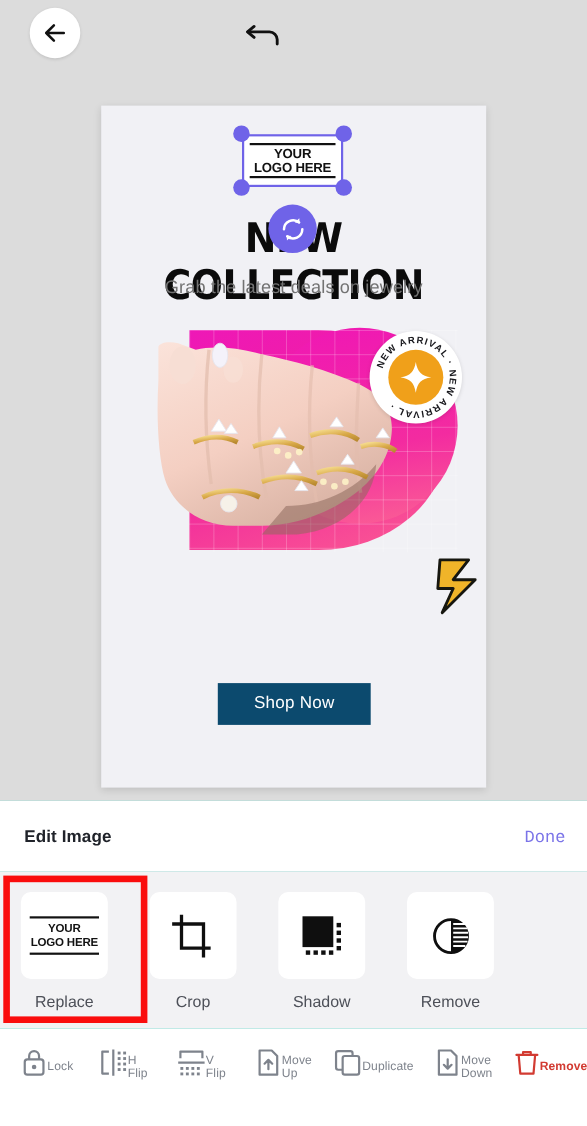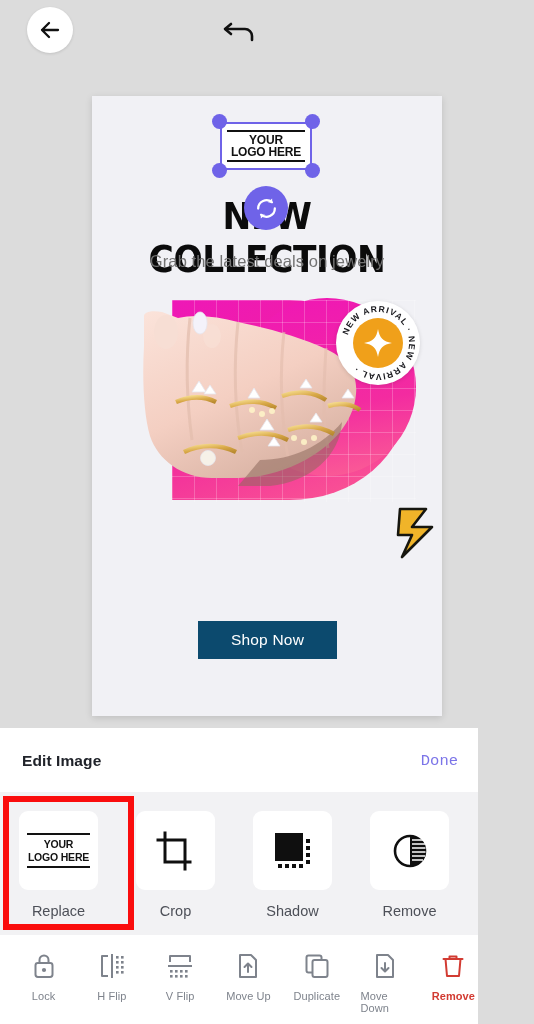--- a/index.html
+++ b/index.html
@@ -115,21 +115,21 @@
   .shop-btn {
     position: absolute; left: 106px; top: 525px;
     width: 139px; height: 38px; background: #0c4a6e;
     color: #ffffff; border: none; cursor: pointer;
     font-size: 15.5px; letter-spacing: .2px;
     display: flex; align-items: center; justify-content: center;
   }
 
   
   .sheet {
-    position: absolute; left: 0; bottom: 0; width: 478px; height: 296px;
+    position: absolute; left: 0; bottom: 0; width: 534px; height: 296px;
     background: #14b8a6;
   }
   .sheet-head {
     position: relative; height: 64px; background: #ffffff;
   }
   .sheet-title {
     position: absolute; left: 22px; top: 24px;
     font-size: 15.5px; font-weight: 700; color: #20232a; letter-spacing: .1px;
   }
   .done-btn {
@@ -163,21 +163,21 @@
     position: absolute; left: 3px; top: 4px;
     width: 131px; height: 134px;
     border: 6px solid #fa0d0d; pointer-events: none; z-index: 9;
   }
 
   .bottombar {
     position: relative; height: 89px; background: #ffffff;
     display: flex; align-items: flex-start; padding-top: 14px;
   }
   .bb-item {
-    flex: 1 1 0; display: flex; flex-direction: column;
+    flex: 1 1 0; display: flex; 
     align-items: center; cursor: pointer; margin-left: 19px;
   }
   .bb-ico { height: 34px; display: flex; align-items: center; justify-content: center; }
   .bb-lbl { margin-top: 7px; font-size: 11px; color: #7e838c; letter-spacing: .1px; }
   .bb-item.danger .bb-lbl { color: #d23b32; font-weight: 700; }
 </style>
 </head>
 <body>
 
 <div class="topbar">

